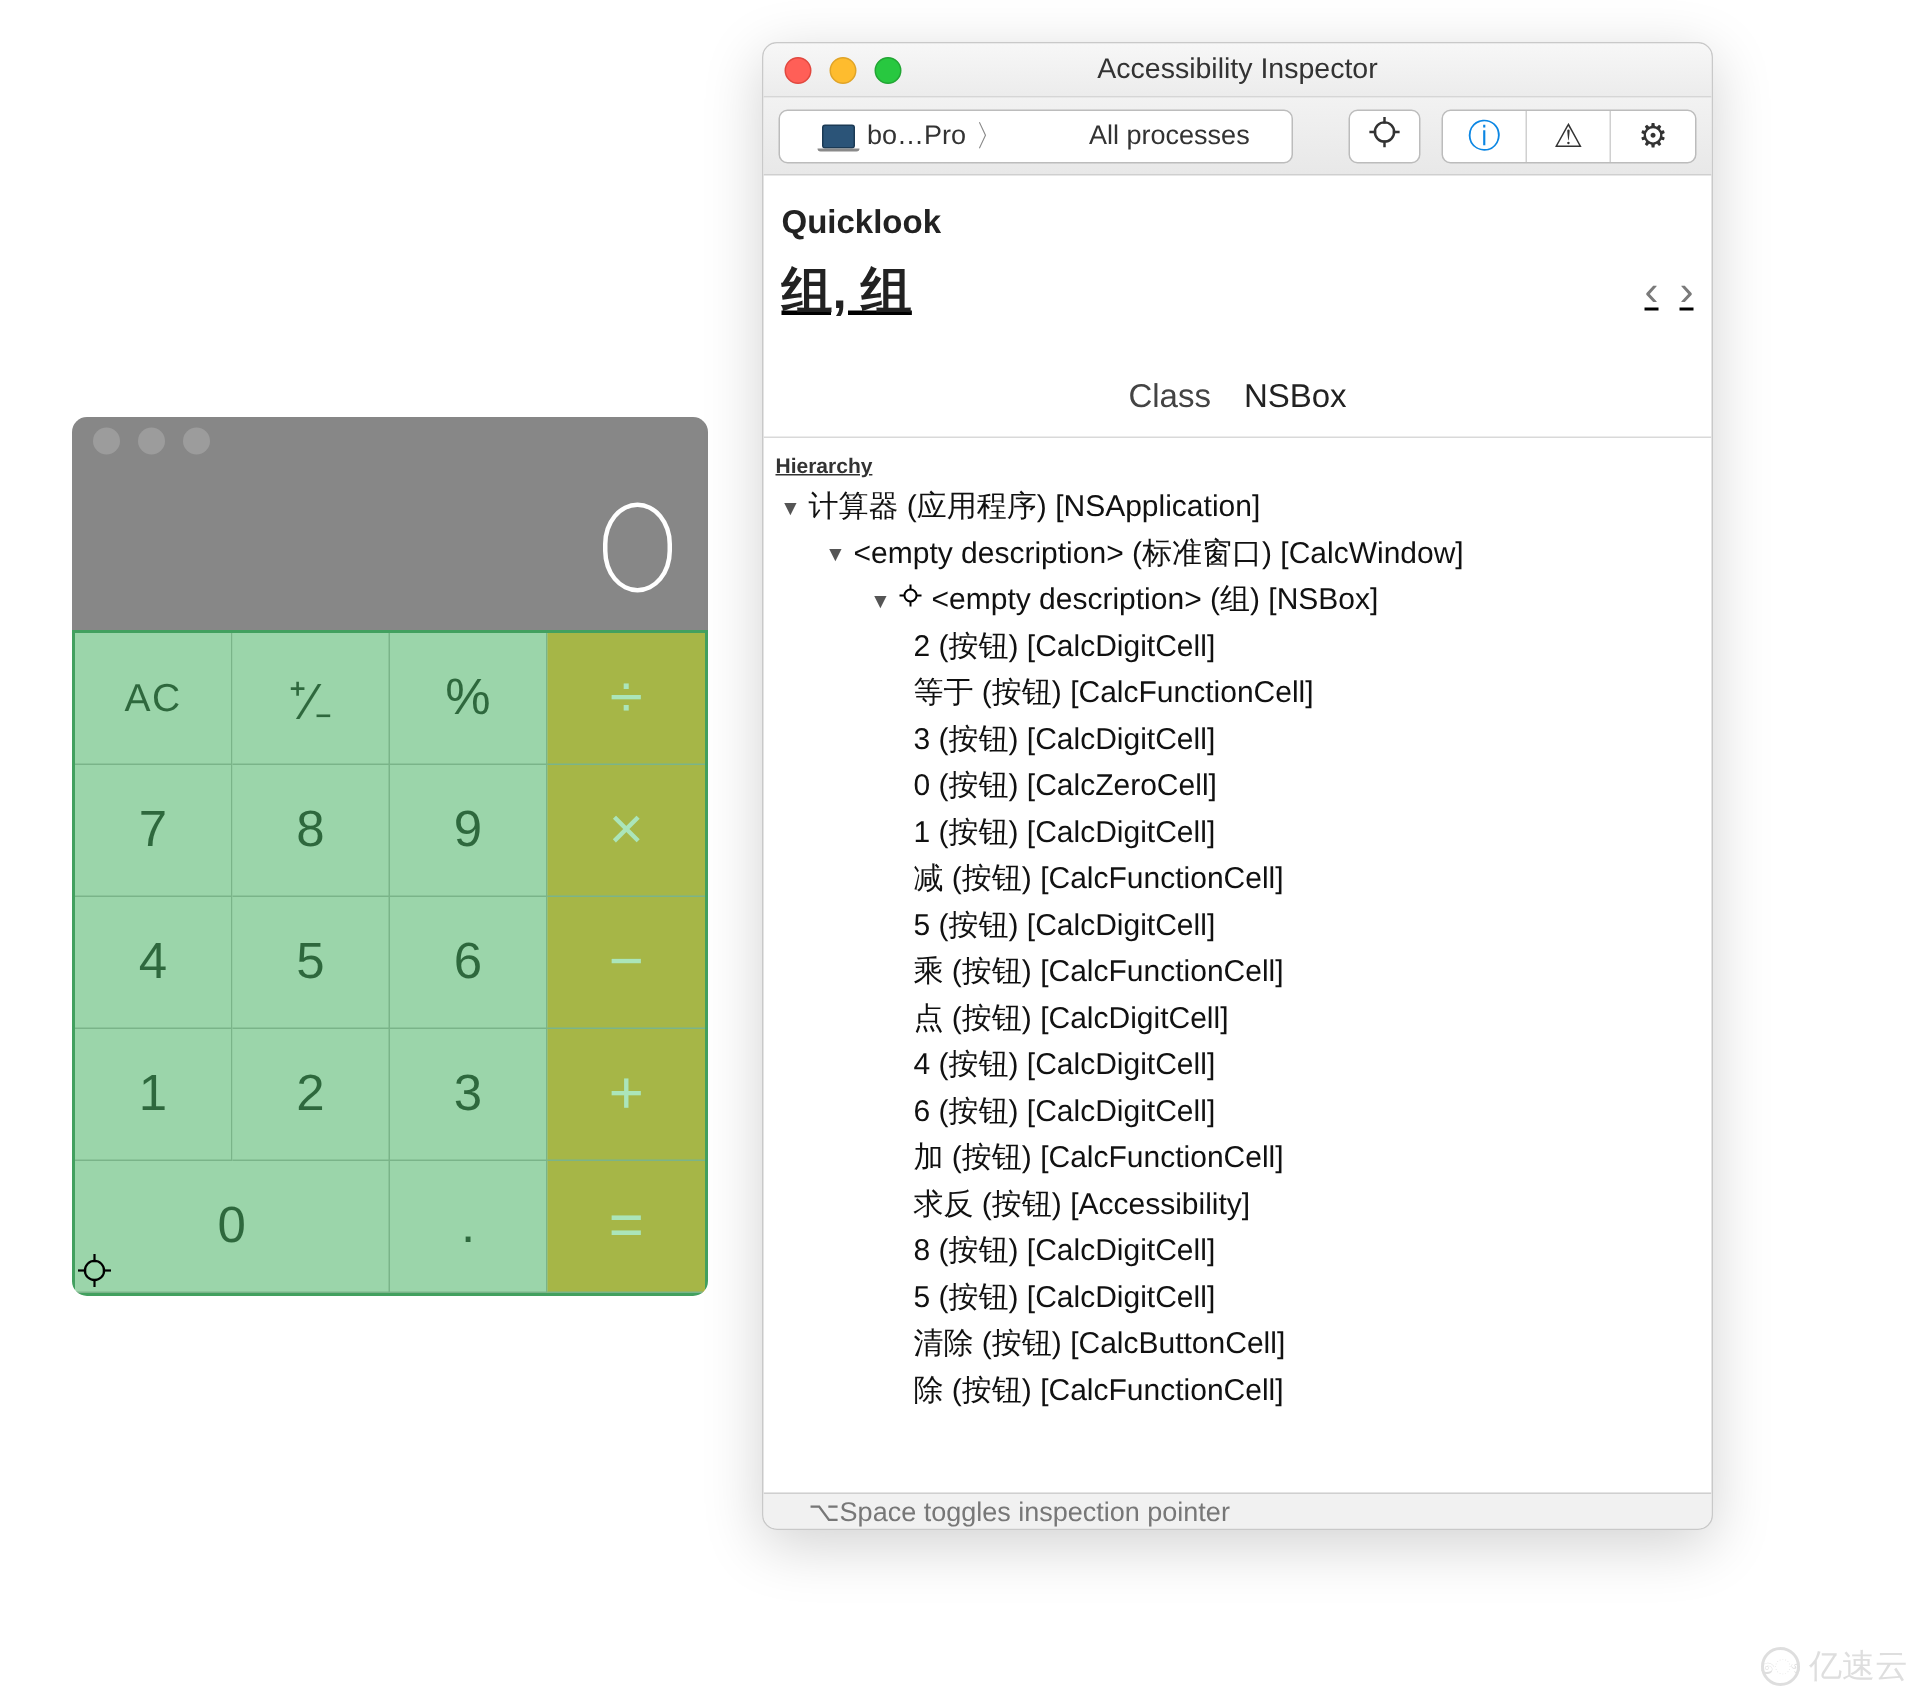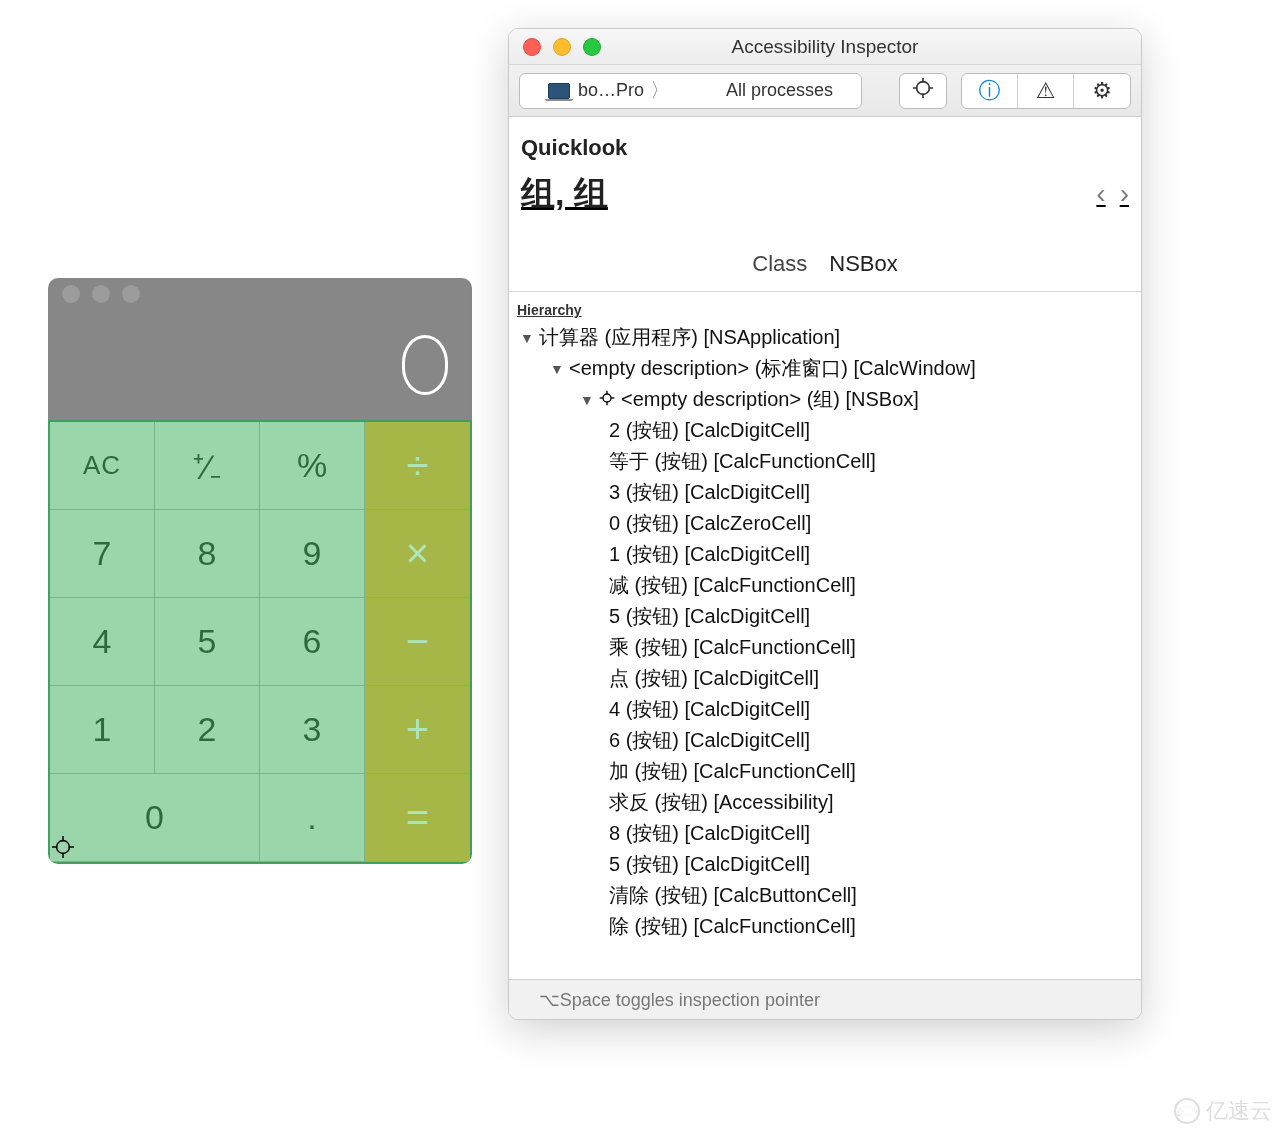--- a/index.html
+++ b/index.html
@@ -281,21 +281,21 @@
       font-size: 14px;
       margin-left: 18px;
     }
     .mini-crosshair {
       display: inline-block;
       margin-right: 4px;
       width: 18px;
     }
 
     .footer {
-      height: 40px;
+      height: 24px;
       border-top: 1px solid #cfcfcf;
       background: #f1f1f1;
       display: flex;
       align-items: center;
       padding-left: 30px;
       font-size: 18px;
       color: #777;
     }
 
     

